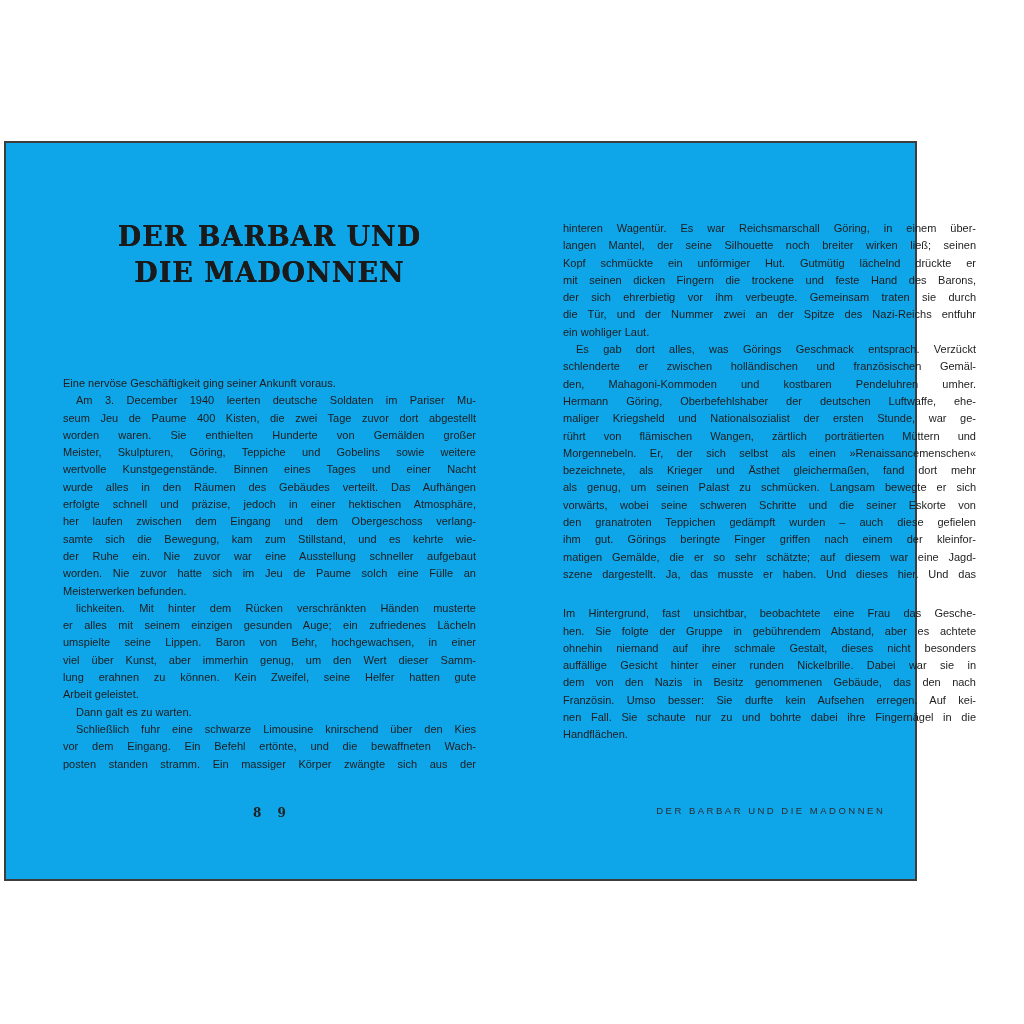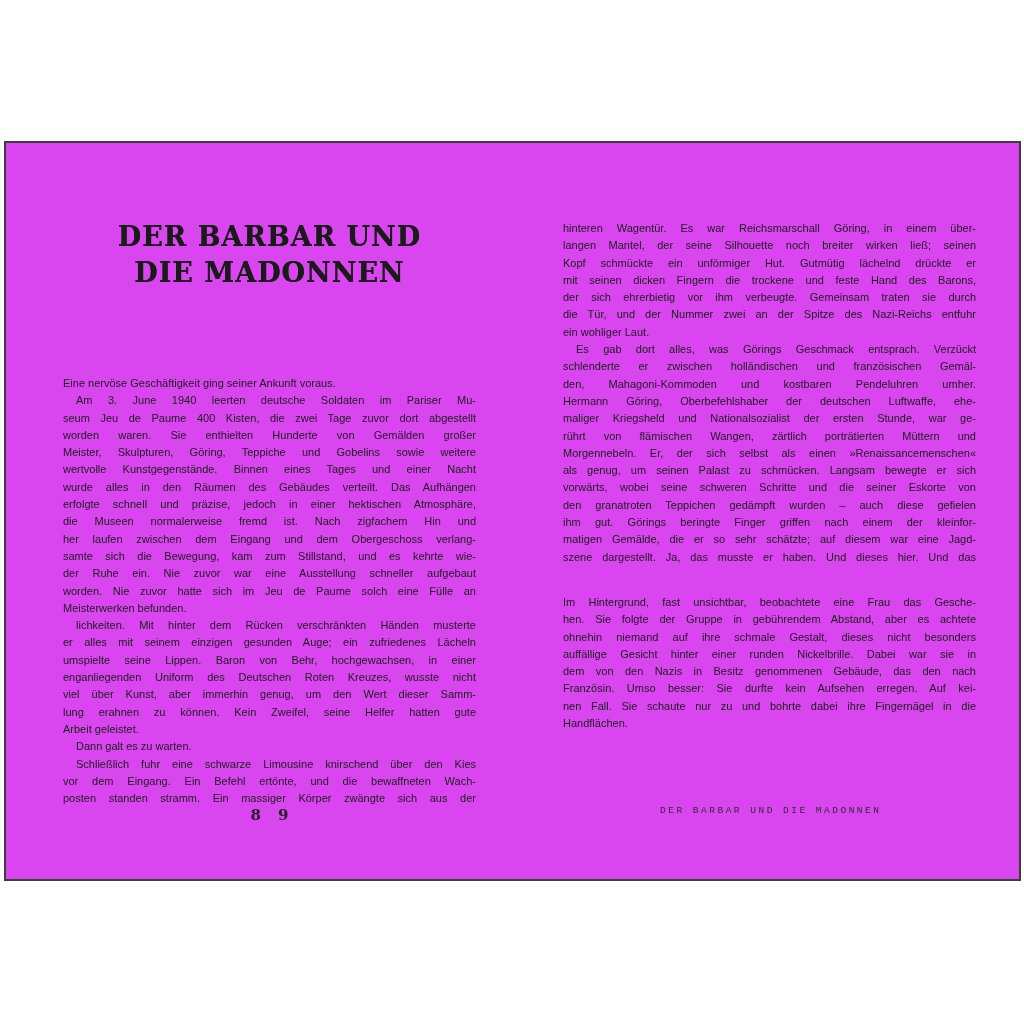--- a/index.html
+++ b/index.html
@@ -6,24 +6,24 @@
   body{
     width:1024px;height:1024px;
     background:#ffffff;
     position:relative;
     overflow:hidden;
     font-family:"Liberation Serif", serif;
   }
   .frame{
     position:absolute;
     left:4px; top:141px;
-    width:1017px; height:740px;
+    width:913px; height:740px;
     border:2px solid #3d3d3d;
     box-sizing:border-box;
-    background:#d946ef;
+    background:#0ea5e9;
   }
   .chapter-title{
     position:absolute;
     left:57px; top:76px;
     width:413px;
     text-align:center;
     font-family:"DejaVu Serif", serif;
     font-weight:700;
     font-size:27px;
     line-height:36px;
@@ -41,79 +41,77 @@
   .line{
     font-family:Liberation Sans, sans-serif;
     font-size:11px;
     line-height:17.3px;
     text-align:justify;
     white-space:normal;
   }
   .line.j{ text-align-last:justify; }
   .line.l{ text-align-last:left; }
   .para.indent .line:first-child{ text-indent:13px; }
-  .para.gap{ margin-top:28px; }
+  .para.gap{ margin-top:22px; }
   .folio{
     position:absolute;
     left:57px; top:663px;
     width:413px;
     text-align:center;
     text-indent:6px;
     font-family:"DejaVu Serif", serif;
     font-weight:700;
-    font-size:15px;
+    font-size:12px;
     letter-spacing:6px;
     color:#222222;
   }
   .running-footer{
     position:absolute;
     left:557px; top:662px;
     width:413px;
     text-align:center;
     text-indent:2.5px;
-    font-family:Liberation Mono, monospace;
+    font-family:Liberation Sans, sans-serif;
     font-size:9.5px;
     letter-spacing:2.5px;
     color:#2e2e2e;
   }
 </style>
 </head>
 <body>
 
 <div class="frame">
 
   <div class="chapter-title">
     <div>DER BARBAR UND</div>
     <div>DIE MADONNEN</div>
   </div>
 
   <div class="page-body left">
       <div class="para">
         <div class="line l">Eine nervöse Geschäftigkeit ging seiner Ankunft voraus.</div>
       </div>
       <div class="para indent">
-        <div class="line j">Am 3. June 1940 leerten deutsche Soldaten im Pariser Mu-</div>
+        <div class="line j">Am 3. December 1940 leerten deutsche Soldaten im Pariser Mu-</div>
         <div class="line j">seum Jeu de Paume 400 Kisten, die zwei Tage zuvor dort abgestellt</div>
         <div class="line j">worden waren. Sie enthielten Hunderte von Gemälden großer</div>
         <div class="line j">Meister, Skulpturen, Göring, Teppiche und Gobelins sowie weitere</div>
         <div class="line j">wertvolle Kunstgegenstände. Binnen eines Tages und einer Nacht</div>
         <div class="line j">wurde alles in den Räumen des Gebäudes verteilt. Das Aufhängen</div>
         <div class="line j">erfolgte schnell und präzise, jedoch in einer hektischen Atmosphäre,</div>
-        <div class="line j">die Museen normalerweise fremd ist. Nach zigfachem Hin und</div>
         <div class="line j">her laufen zwischen dem Eingang und dem Obergeschoss verlang-</div>
         <div class="line j">samte sich die Bewegung, kam zum Stillstand, und es kehrte wie-</div>
         <div class="line j">der Ruhe ein. Nie zuvor war eine Ausstellung schneller aufgebaut</div>
         <div class="line j">worden. Nie zuvor hatte sich im Jeu de Paume solch eine Fülle an</div>
         <div class="line l">Meisterwerken befunden.</div>
       </div>
       <div class="para indent">
         <div class="line j">lichkeiten. Mit hinter dem Rücken verschränkten Händen musterte</div>
         <div class="line j">er alles mit seinem einzigen gesunden Auge; ein zufriedenes Lächeln</div>
         <div class="line j">umspielte seine Lippen. Baron von Behr, hochgewachsen, in einer</div>
-        <div class="line j">enganliegenden Uniform des Deutschen Roten Kreuzes, wusste nicht</div>
         <div class="line j">viel über Kunst, aber immerhin genug, um den Wert dieser Samm-</div>
         <div class="line j">lung erahnen zu können. Kein Zweifel, seine Helfer hatten gute</div>
         <div class="line l">Arbeit geleistet.</div>
       </div>
       <div class="para indent">
         <div class="line l">Dann galt es zu warten.</div>
       </div>
       <div class="para indent">
         <div class="line j">Schließlich fuhr eine schwarze Limousine knirschend über den Kies</div>
         <div class="line j">vor dem Eingang. Ein Befehl ertönte, und die bewaffneten Wach-</div>
@@ -132,20 +130,21 @@
         <div class="line l">ein wohliger Laut.</div>
       </div>
       <div class="para indent">
         <div class="line j">Es gab dort alles, was Görings Geschmack entsprach. Verzückt</div>
         <div class="line j">schlenderte er zwischen holländischen und französischen Gemäl-</div>
         <div class="line j">den, Mahagoni-Kommoden und kostbaren Pendeluhren umher.</div>
         <div class="line j">Hermann Göring, Oberbefehlshaber der deutschen Luftwaffe, ehe-</div>
         <div class="line j">maliger Kriegsheld und Nationalsozialist der ersten Stunde, war ge-</div>
         <div class="line j">rührt von flämischen Wangen, zärtlich porträtierten Müttern und</div>
         <div class="line j">Morgennebeln. Er, der sich selbst als einen »Renaissancemenschen«</div>
+        <div class="line j">bezeichnete, als Krieger und Ästhet gleichermaßen, fand dort mehr</div>
         <div class="line j">als genug, um seinen Palast zu schmücken. Langsam bewegte er sich</div>
         <div class="line j">vorwärts, wobei seine schweren Schritte und die seiner Eskorte von</div>
         <div class="line j">den granatroten Teppichen gedämpft wurden – auch diese gefielen</div>
         <div class="line j">ihm gut. Görings beringte Finger griffen nach einem der kleinfor-</div>
         <div class="line j">matigen Gemälde, die er so sehr schätzte; auf diesem war eine Jagd-</div>
         <div class="line j">szene dargestellt. Ja, das musste er haben. Und dieses hier. Und das</div>
       </div>
       <div class="para gap">
         <div class="line j">Im Hintergrund, fast unsichtbar, beobachtete eine Frau das Gesche-</div>
         <div class="line j">hen. Sie folgte der Gruppe in gebührendem Abstand, aber es achtete</div>

